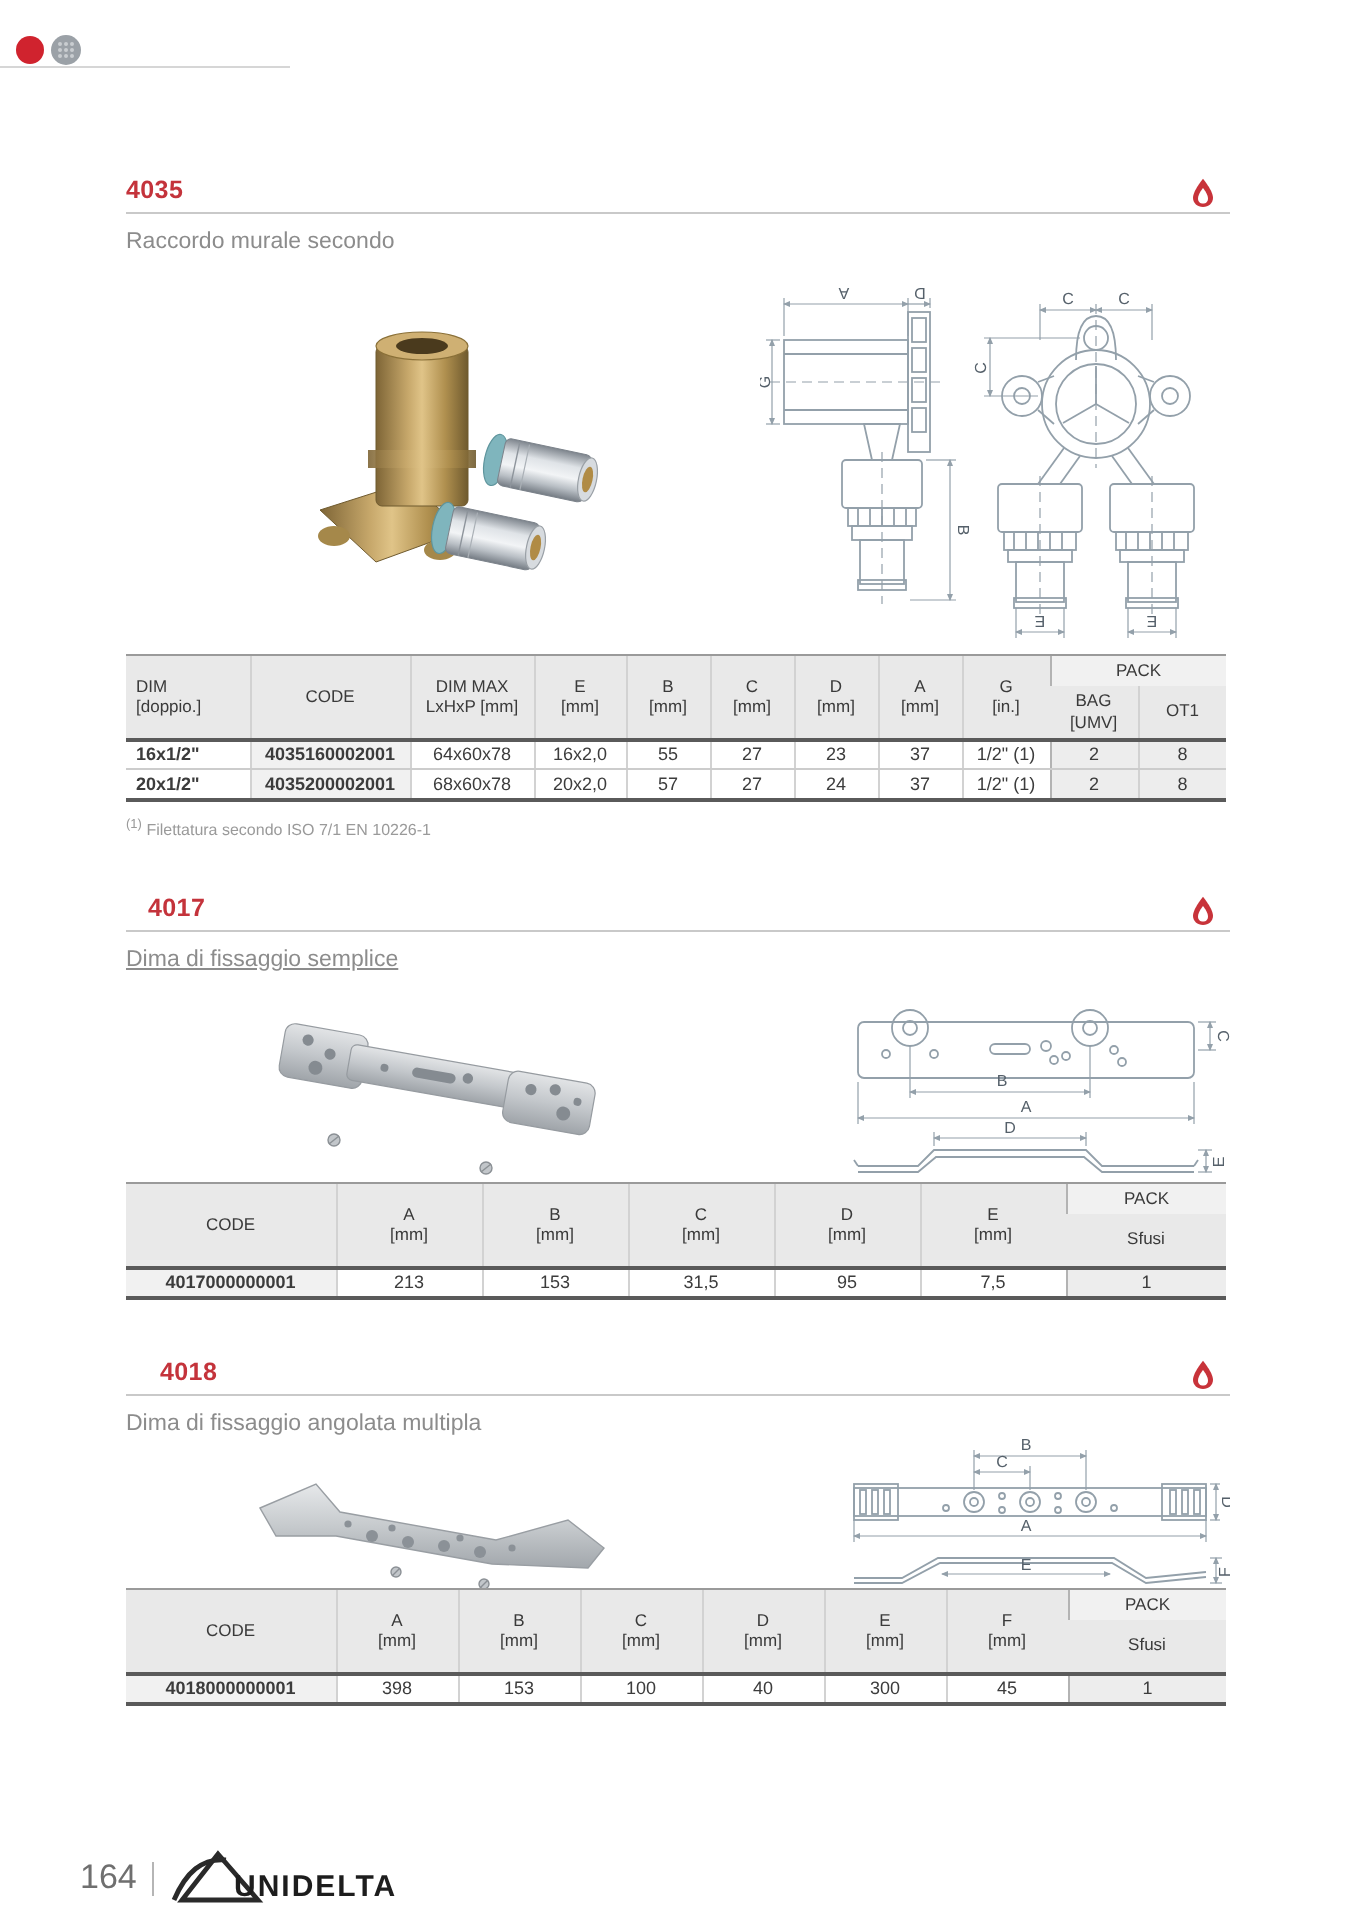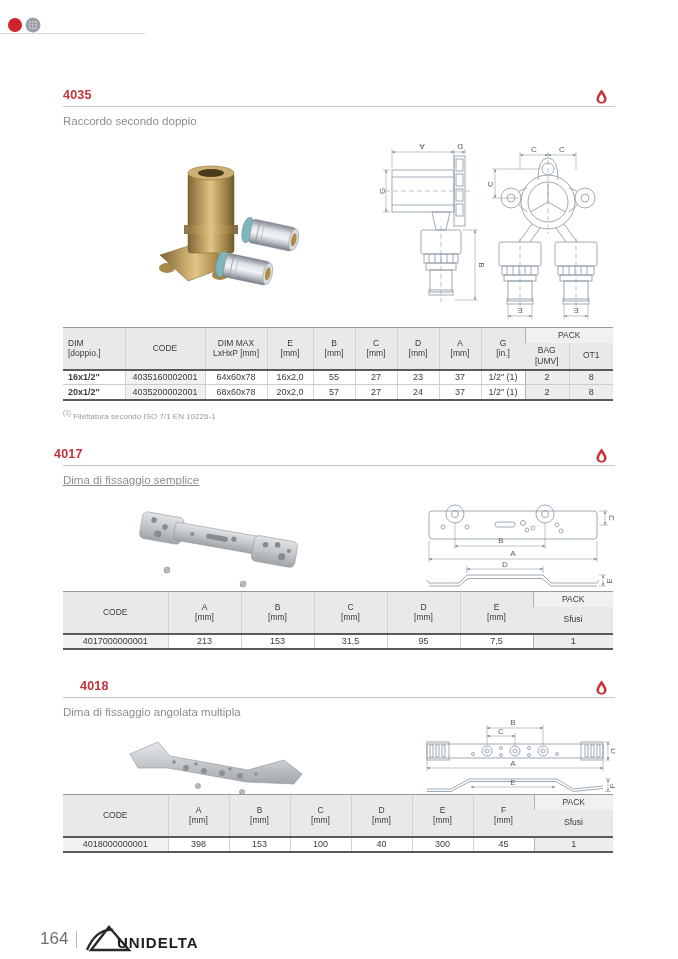--- a/index.html
+++ b/index.html
@@ -25,21 +25,21 @@
   table.spec th { background:#e9e9e9; line-height:1.25; font-size:8.5px; color:#3a3a3a; }
   table.spec thead tr:first-child th { border-top:1px solid #9a9a9a; }
   table.spec th, table.spec td { border-left:1px solid #d2d2d2; }
   table.spec th:first-child, table.spec td:first-child { border-left:none; }
   table.spec .pack-sep { border-left:1px solid #b3b3b3; }
   table.spec th.pack-top { background:#f1f1f1; height:15px; }
   table.spec tbody tr td { height:15px; border-bottom:1px solid #cccccc; }
   table.spec tbody tr:first-child td { border-top:2px solid #5a5a5a; }
   table.spec tbody tr:last-child td { border-bottom:2px solid #5a5a5a; }
   table.spec td.dim-col { font-weight:bold; text-align:left; padding-left:5px; }
-  table.spec td.code-col { background:#f1f1f1; }
+  table.spec td.code-col { background:#f1f1f1;font-weight:bold; }
   table.spec td.pack-col { background:#ededed; }
   .unit { display:block; font-size:8.5px; }
 
   .footnote { font-size:8px; color:#9a9a9a; }
   .footnote sup { font-size:6.5px; }
 
   
   .footer { display:flex; align-items:center; gap:8px; }
   .pagenum { font-size:17px; color:#6f6f6f; }
   .footer-sep { width:1px; height:17px; background:#b5b5b5; }
@@ -68,21 +68,21 @@
     </g>
   </svg>
   <div class="abs top-divider" style="left:0; top:33px; width:145px;"></div>
 
   <div class="abs sec-title" style="left:63px; top:88px;">4035</div>
   <svg class="abs" style="left:596px; top:89px;" width="11" height="15" viewBox="0 0 11 15">
     <path d="M5.5,0.4 C5.5,0.4 0.5,6.4 0.5,9.9 C0.5,12.7 2.7,14.5 5.5,14.5 C8.3,14.5 10.5,12.7 10.5,9.9 C10.5,6.4 5.5,0.4 5.5,0.4 Z" fill="#c8333a"></path>
     <path d="M5.5,5 C5.5,5 3,8 3,10.2 C3,11.8 4.1,12.8 5.5,12.8 C6.9,12.8 8,11.8 8,10.2 C8,8 5.5,5 5.5,5 Z" fill="#ffffff"></path>
   </svg>
   <div class="abs sec-rule" style="left:63px; top:106px;"></div>
-  <div class="abs sec-sub" style="left:63px; top:115px;">Raccordo secondo doppio</div>
+  <div class="abs sec-sub" style="left:63px; top:115px;">Raccordo murale secondo</div>
 
   <svg class="abs" style="left:130px; top:145px;" width="190" height="170" viewBox="0 0 190 170">
     <defs>
       <linearGradient id="brass1" x1="0" y1="0" x2="1" y2="0">
         <stop offset="0" stop-color="#7e6536"></stop>
           <stop offset=".35" stop-color="#c7a86b"></stop>
         <stop offset=".5" stop-color="#e0c488"></stop>
           <stop offset=".75" stop-color="#b0904f"></stop>
         <stop offset="1" stop-color="#6f5a2e"></stop>
       </linearGradient>
@@ -299,21 +299,21 @@
         <td class="pack-col">8</td>
       </tr>
     </tbody>
   </table>
 
   <div class="abs footnote" style="left:63px; top:409px;">
     <sup>(1)</sup>
     <span>Filettatura secondo ISO 7/1 EN 10226-1</span>
   </div>
 
-  <div class="abs sec-title" style="left:54px; top:447px;">4017</div>
+  <div class="abs sec-title" style="left:74px; top:447px;">4017</div>
   <svg class="abs" style="left:596px; top:448px;" width="11" height="15" viewBox="0 0 11 15">
     <path d="M5.5,0.4 C5.5,0.4 0.5,6.4 0.5,9.9 C0.5,12.7 2.7,14.5 5.5,14.5 C8.3,14.5 10.5,12.7 10.5,9.9 C10.5,6.4 5.5,0.4 5.5,0.4 Z" fill="#c8333a"></path>
     <path d="M5.5,5 C5.5,5 3,8 3,10.2 C3,11.8 4.1,12.8 5.5,12.8 C6.9,12.8 8,11.8 8,10.2 C8,8 5.5,5 5.5,5 Z" fill="#ffffff"></path>
   </svg>
   <div class="abs sec-rule" style="left:63px; top:465px;"></div>
   <div class="abs sec-sub" style="left:63px; top:474px;text-decoration:underline;">Dima di fissaggio semplice</div>
 
   <svg class="abs" style="left:115px; top:498px;" width="200" height="95" viewBox="0 0 200 95">
     <defs>
       <linearGradient id="silver1" x1="0" y1="0" x2="0" y2="1">

